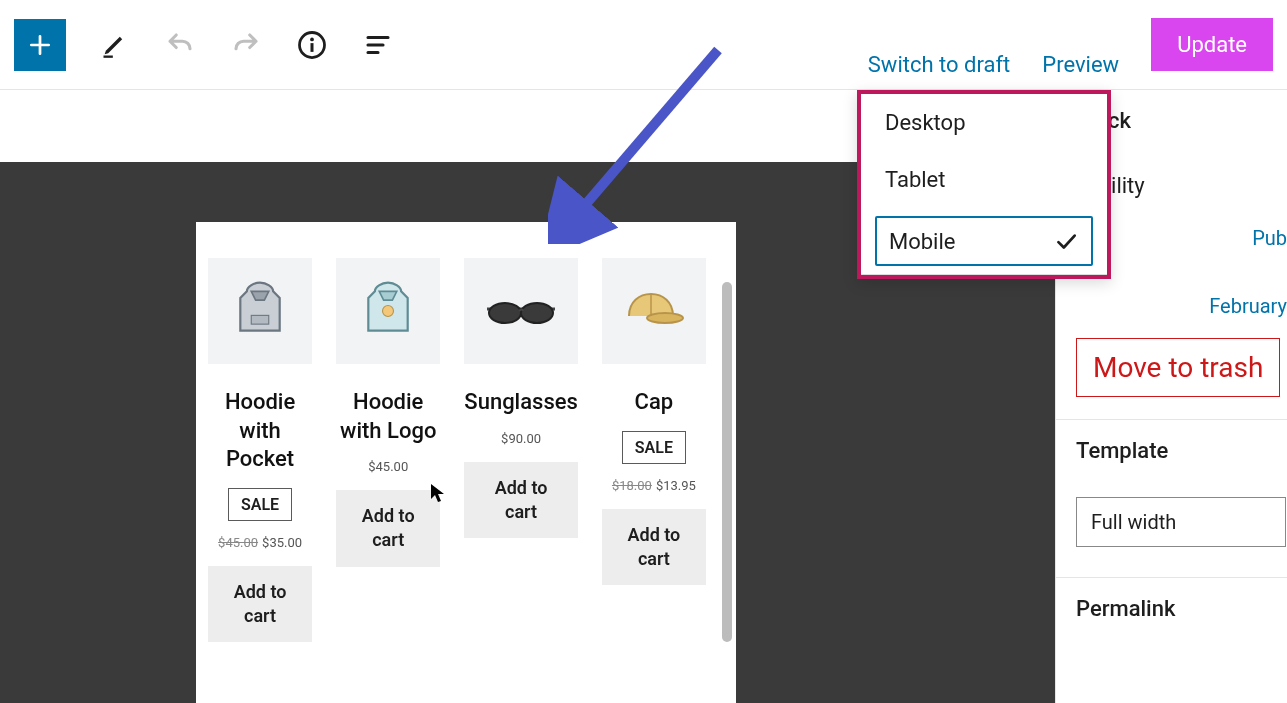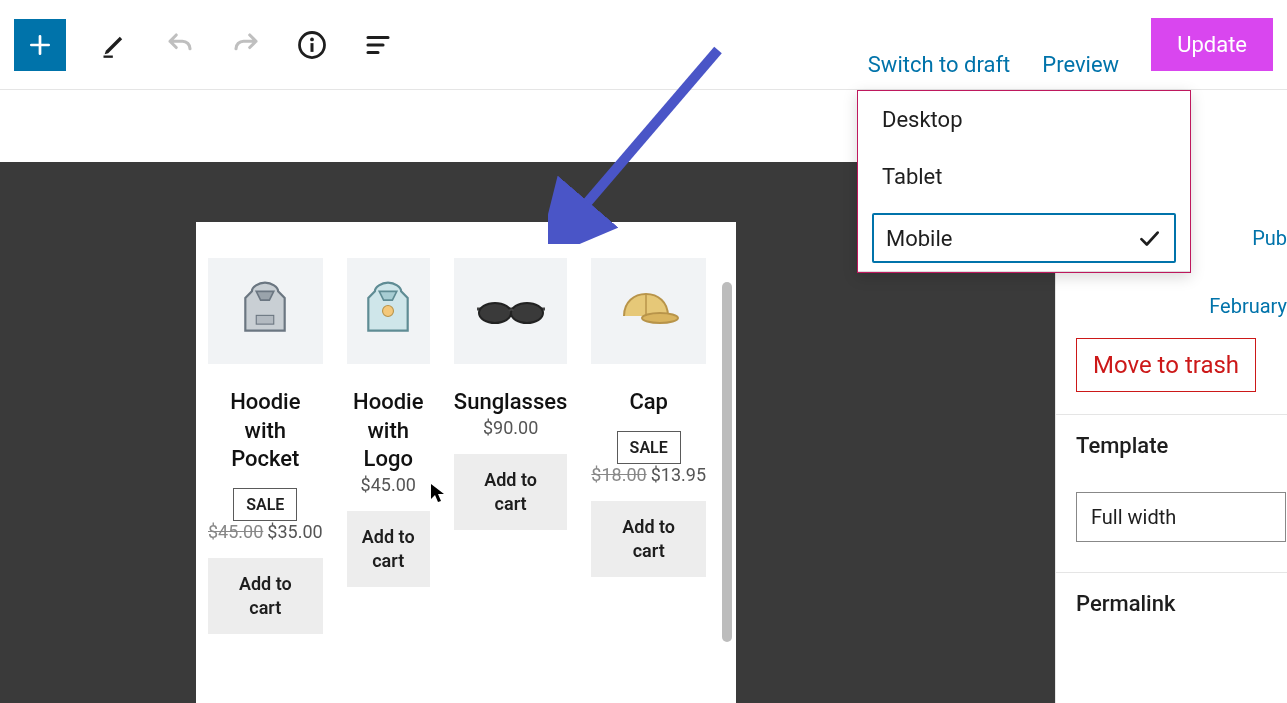--- a/index.html
+++ b/index.html
@@ -99,21 +99,22 @@
   }
   .sale-badge {
     display: inline-block;
     border: 1px solid #5a5a5a;
     padding: 6px 12px;
     font-size: 16px;
     font-weight: 600;
     margin-top: 14px;
   }
   .price-row {
-    font-size: 18px;
+    margin-top: 14px;
+    font-size: 13px;
     color: #555;
   }
   .price-row .old { text-decoration: line-through; color: #888; margin-right: 4px; }
   .add-cart {
     display: inline-block;
     background: #ededed;
     font-size: 18px;
     font-weight: 600;
     padding: 14px 14px;
     margin-top: 16px;
@@ -147,42 +148,42 @@
   }
   .sidebar .right-val {
     font-size: 20px;
     color: #0073aa;
     text-align: right;
     padding: 0 0 10px 0;
   }
   .trash-btn {
     border: 1px solid #cc1818;
     color: #cc1818;
-    font-size: 24px;
+    font-size: 28px;
     padding: 12px 16px;
     margin: 10px 0 22px 20px;
     display: inline-block;
     cursor: pointer;
   }
   .template-select {
     margin: 16px 0 30px 20px;
     border: 1px solid #888;
     font-size: 20px;
     padding: 12px 14px;
     width: 210px;
     overflow: hidden;
   }
 
   
   .preview-popover {
     position: absolute;
     top: 90px; left: 857px;
-    width: 334px;
+    width: 254px;
     background: #fff;
-    border: 1px solid #be185d;
+    border: 4px solid #be185d;
     box-shadow: 0 4px 14px rgba(0,0,0,0.15);
     z-index: 10;
   }
   .pv-item {
     font-size: 22px;
     padding: 16px 24px;
     cursor: pointer;
     display: flex;
     justify-content: space-between;
     align-items: center;

